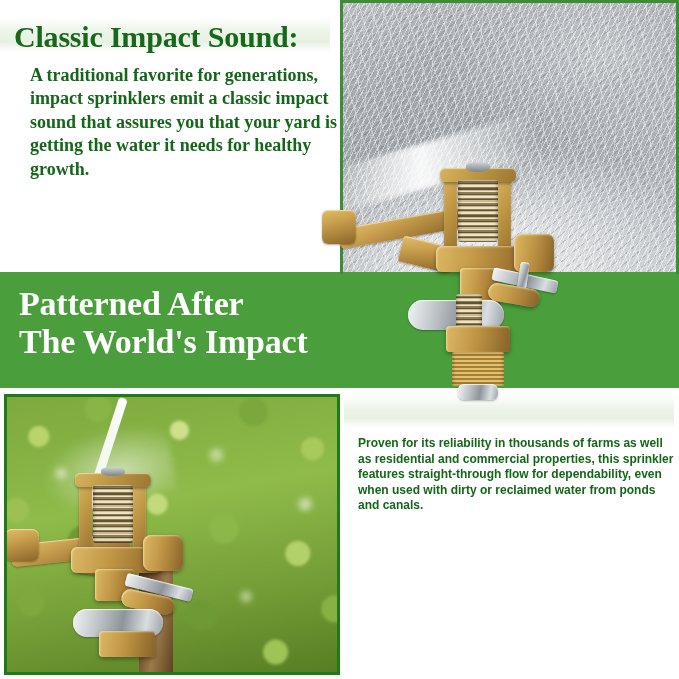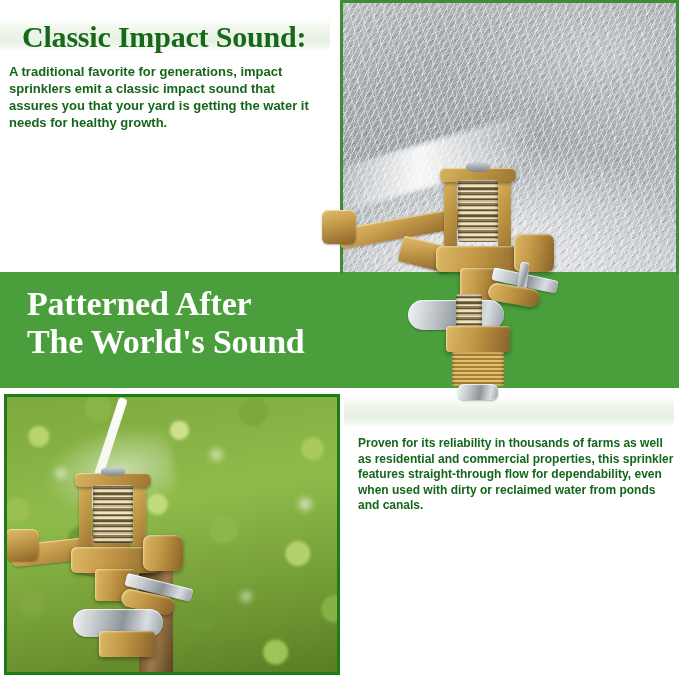--- a/index.html
+++ b/index.html
@@ -4,25 +4,25 @@
 <style>
   html,body{margin:0;padding:0;background:#fff;}
   body{width:679px;height:679px;overflow:hidden;font-family:"Liberation Sans",sans-serif;}
   .poster{position:relative;width:679px;height:679px;background:#ffffff;overflow:hidden;}
 
   
   .panel-tl{position:absolute;left:0;top:0;width:340px;height:272px;background:#ffffff;}
   .head-band{position:absolute;left:0;top:18px;width:330px;height:34px;
     background:linear-gradient(to bottom,#ffffff 0%,#eef5ea 35%,#e7f1e2 70%,#ffffff 100%);}
   .heading{position:absolute;font-family:"Liberation Serif",serif;font-weight:bold;
-    color:#16681b;letter-spacing:-.2px;white-space:nowrap;margin-left:8px;}
+    color:#16681b;letter-spacing:-.2px;white-space:nowrap;}
   .heading.h-tl{left:14px;top:20px;font-size:30px;}
   .body-copy{position:absolute;color:#15661a;font-family:"Liberation Sans",sans-serif;
     font-weight:600;line-height:1.30;}
-  .body-copy.b-tl{left:9px;top:64px;width:312px;font-size:13px;}
+  .body-copy.b-tl{left:30px;top:64px;width:312px;font-size:18px;font-family:Liberation Serif, serif;}
 
   
   .photo-tr{position:absolute;left:340px;top:0;width:339px;height:274px;overflow:hidden;
     background:#8e9296;}
   .photo-tr .edge{position:absolute;inset:0;border-left:3px solid #3e8c33;
     border-top:3px solid #3e8c33;border-right:3px solid #3e8c33;box-sizing:border-box;
     z-index:9;pointer-events:none;}
   
   .spray{position:absolute;inset:0;
     background:
@@ -150,21 +150,21 @@
   <div class="photo-tr">
     <div class="spray"></div>
     <div class="streaks"></div>
     <div class="streaks2"></div>
     <div class="jet"></div>
     <div class="edge"></div>
   </div>
 
   <div class="banner">
     <div class="heading banner-l1">Patterned After</div>
-    <div class="heading banner-l2">The World's Sound</div>
+    <div class="heading banner-l2">The World's Impact</div>
   </div>
 
   <div class="sprk sprk-main">
 
     <div class="sp-arm" style="left:-92px;top:68px;width:130px;height:20px;transform:rotate(-10deg);"></div>
     <div class="sp-arm" style="left:-108px;top:60px;width:34px;height:34px;border-radius:6px;"></div>
     <div class="sp-arm" style="left:-30px;top:92px;width:56px;height:26px;transform:rotate(14deg);border-radius:3px 10px 10px 3px;"></div>
 
     <div class="sp-yoke" style="left:14px;top:26px;width:13px;height:74px;"></div>
     <div class="sp-yoke" style="left:68px;top:26px;width:13px;height:74px;"></div>

